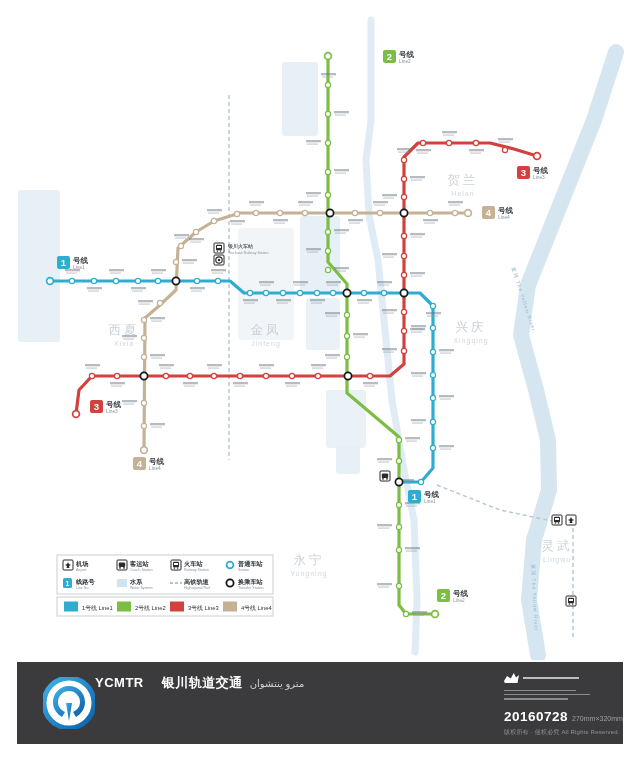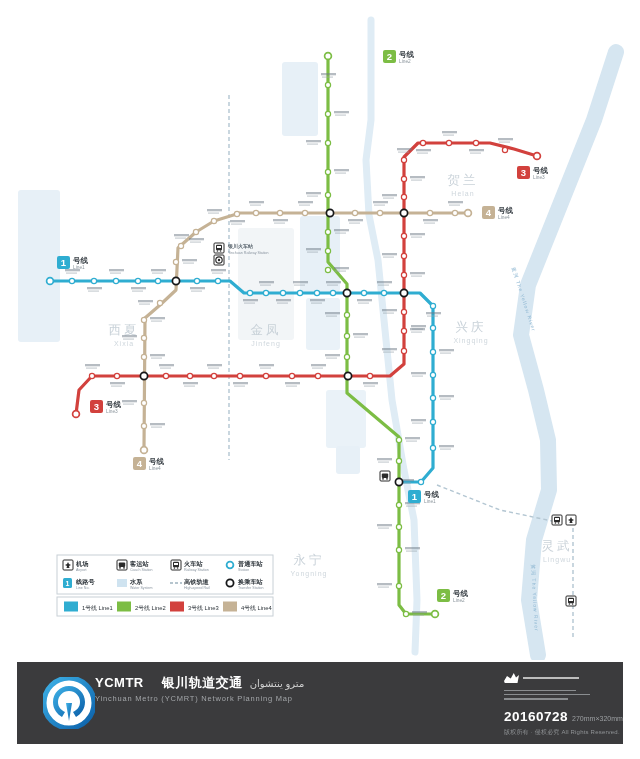--- a/index.html
+++ b/index.html
@@ -434,21 +434,20 @@
       </defs>
       <circle cx="26" cy="26" r="25" fill="#fff"></circle>
       <circle cx="26" cy="26" r="25" fill="none" stroke="url(#lg)" stroke-width="5"></circle>
       <path d="M26 9c-9 0-16 7-16 16 0 7 4 12 9 15l3-5c-4-2-7-5-7-10a11 11 0 1 1 22 0c0 5-3 8-7 10l3 5c5-3 9-8 9-15 0-9-7-16-16-16z" fill="url(#lg)"></path>
       <path d="M23 26h6l-3 18z" fill="url(#lg)"></path>
     </svg>
     <div id="f-left">
       <div id="f-title-row">
         <span>YCMTR</span><span class="cn">银川轨道交通</span><span class="ar">مترو ينتشوان</span>
       </div>
-      <div id="f-sub">Yinchuan Metro (YCMRT) Network Planning Map</div>
     </div>
     <div id="f-right">
       <span class="mini-logo"></span><span class="mini-rule"></span>
       <div class="fine-line" style="width:72px"></div>
       <div class="fine-line" style="width:86px"></div>
       <div class="fine-line" style="width:64px"></div>
       <div id="f-date-row">
         <span id="f-date">20160728</span><span id="f-size">270mm×320mm</span>
       </div>
       <div id="f-rights">版权所有 · 侵权必究  All Rights Reserved.</div>

